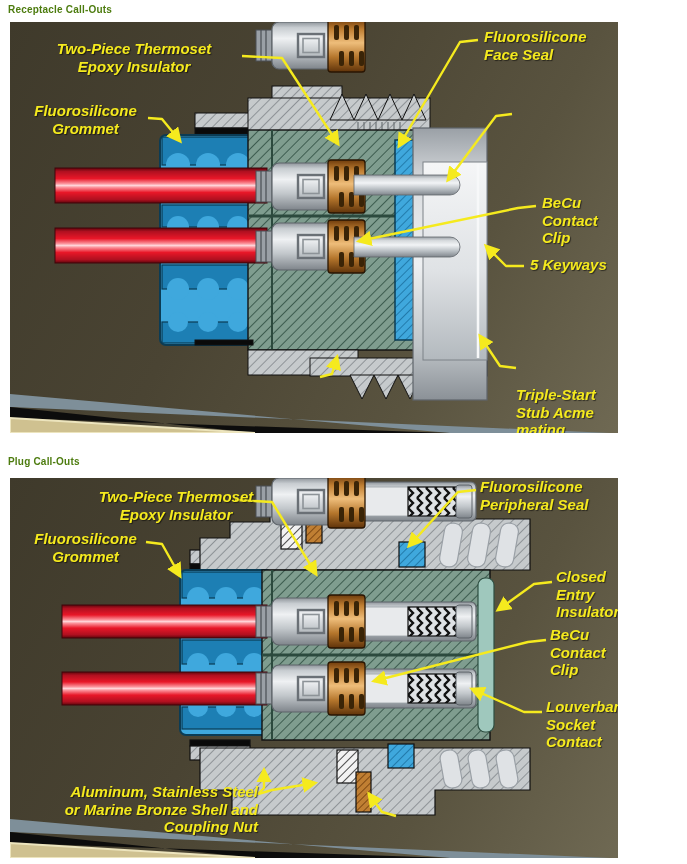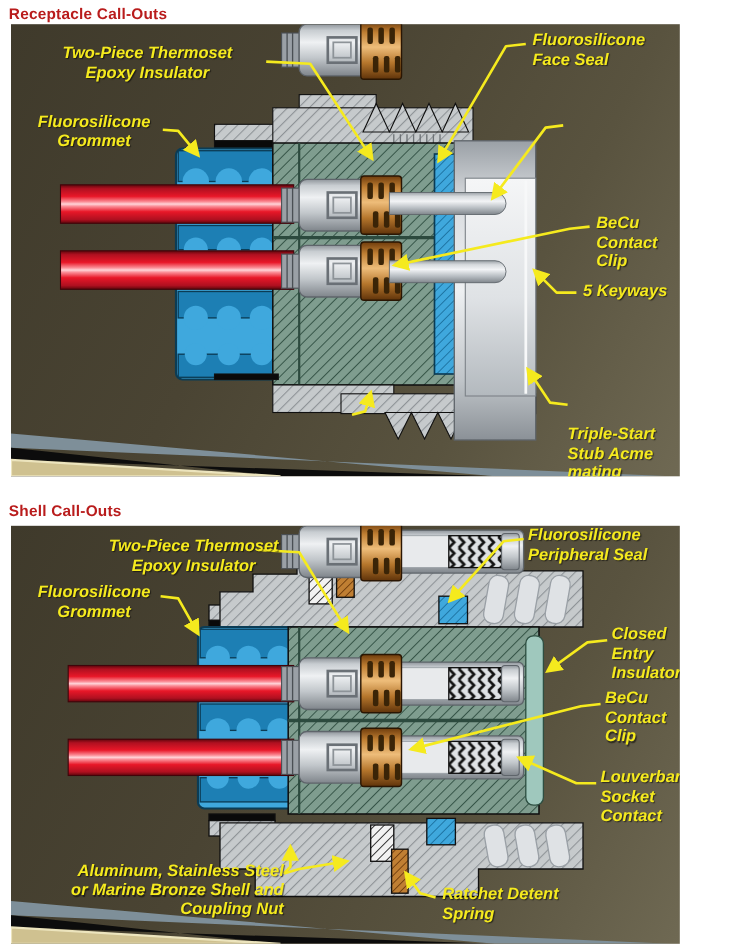--- a/index.html
+++ b/index.html
@@ -1,18 +1,18 @@
 <!DOCTYPE html>
 <html><head>
 <meta charset="utf-8">
 <style>
   html,body{margin:0;padding:0;background:#ffffff;}
   #page{width:687px;height:864px;position:relative;background:#ffffff;
         font-family:"Liberation Sans", sans-serif;overflow:hidden;}
-  .sec-title{position:absolute;left:8px;color:#b91c1c;font-size:14px;font-weight:bold;
+  .sec-title{position:absolute;left:8px;color:#4d7c0f;font-size:10px;font-weight:bold;
              letter-spacing:.2px;}
   .diagram{position:absolute;left:10px;width:608px;overflow:hidden;
            background:linear-gradient(118deg,#3f3a2b 0%,#4a4433 40%,#59533f 72%,#6f6953 100%);}
   #diag-receptacle{top:22px;height:411px;}
   #diag-plug{top:478px;height:380px;}
   .diagram svg{position:absolute;left:0;top:0;}
   .callout{position:absolute;color:#f5ea1e;font-size:15px;font-weight:bold;font-style:italic;
            line-height:1.18;white-space:pre-line;text-shadow:1px 1px 1px rgba(0,0,0,.55);}
   .ta-c{text-align:center;} .ta-r{text-align:right;} .ta-l{text-align:left;}
 </style>
@@ -197,21 +197,21 @@
     <div class="callout ta-l" style="left:474px;top:6px;">Fluorosilicone
 Face Seal</div>
     <div class="callout ta-l" style="left:532px;top:172px;">BeCu Contact
 Clip</div>
     <div class="callout ta-l" style="left:520px;top:234px;">5 Keyways</div>
     <div class="callout ta-l" style="left:506px;top:332px;margin-top:32px;">Triple-Start
 Stub Acme
 mating Threads</div>
   </div>
 
-  <div class="sec-title" style="top:456px;">Shell Call-Outs</div>
+  <div class="sec-title" style="top:456px;">Plug Call-Outs</div>
 
   <div id="diag-plug" class="diagram">
     <svg width="655" height="380" viewBox="0 0 655 380">
       <defs>
         <pattern id="p-hGray" width="7" height="7" patternTransform="rotate(45)" patternUnits="userSpaceOnUse">
           <rect width="7" height="7" fill="#c6cacc"></rect>
             <line x1="0" y1="0" x2="0" y2="7" stroke="#8e9397" stroke-width="2"></line>
         </pattern>
         <pattern id="p-hGreen" width="7" height="7" patternTransform="rotate(45)" patternUnits="userSpaceOnUse">
           <rect width="7" height="7" fill="#7f9d8f"></rect>
@@ -375,17 +375,15 @@
 Peripheral Seal</div>
     <div class="callout ta-l" style="left:546px;top:90px;">Closed Entry
 Insulator</div>
     <div class="callout ta-l" style="left:540px;top:148px;">BeCu Contact
 Clip</div>
     <div class="callout ta-l" style="left:536px;top:220px;">Louverband
 Socket Contact</div>
     <div class="callout ta-r" style="left:0px;top:305px;width:248px;">Aluminum, Stainless Steel
 or Marine Bronze Shell and
 Coupling Nut</div>
-    <div class="callout ta-l" style="left:392px;top:326px;">Ratchet Detent
-Spring</div>
   </div>
 
 </div>
 
 </body></html>

